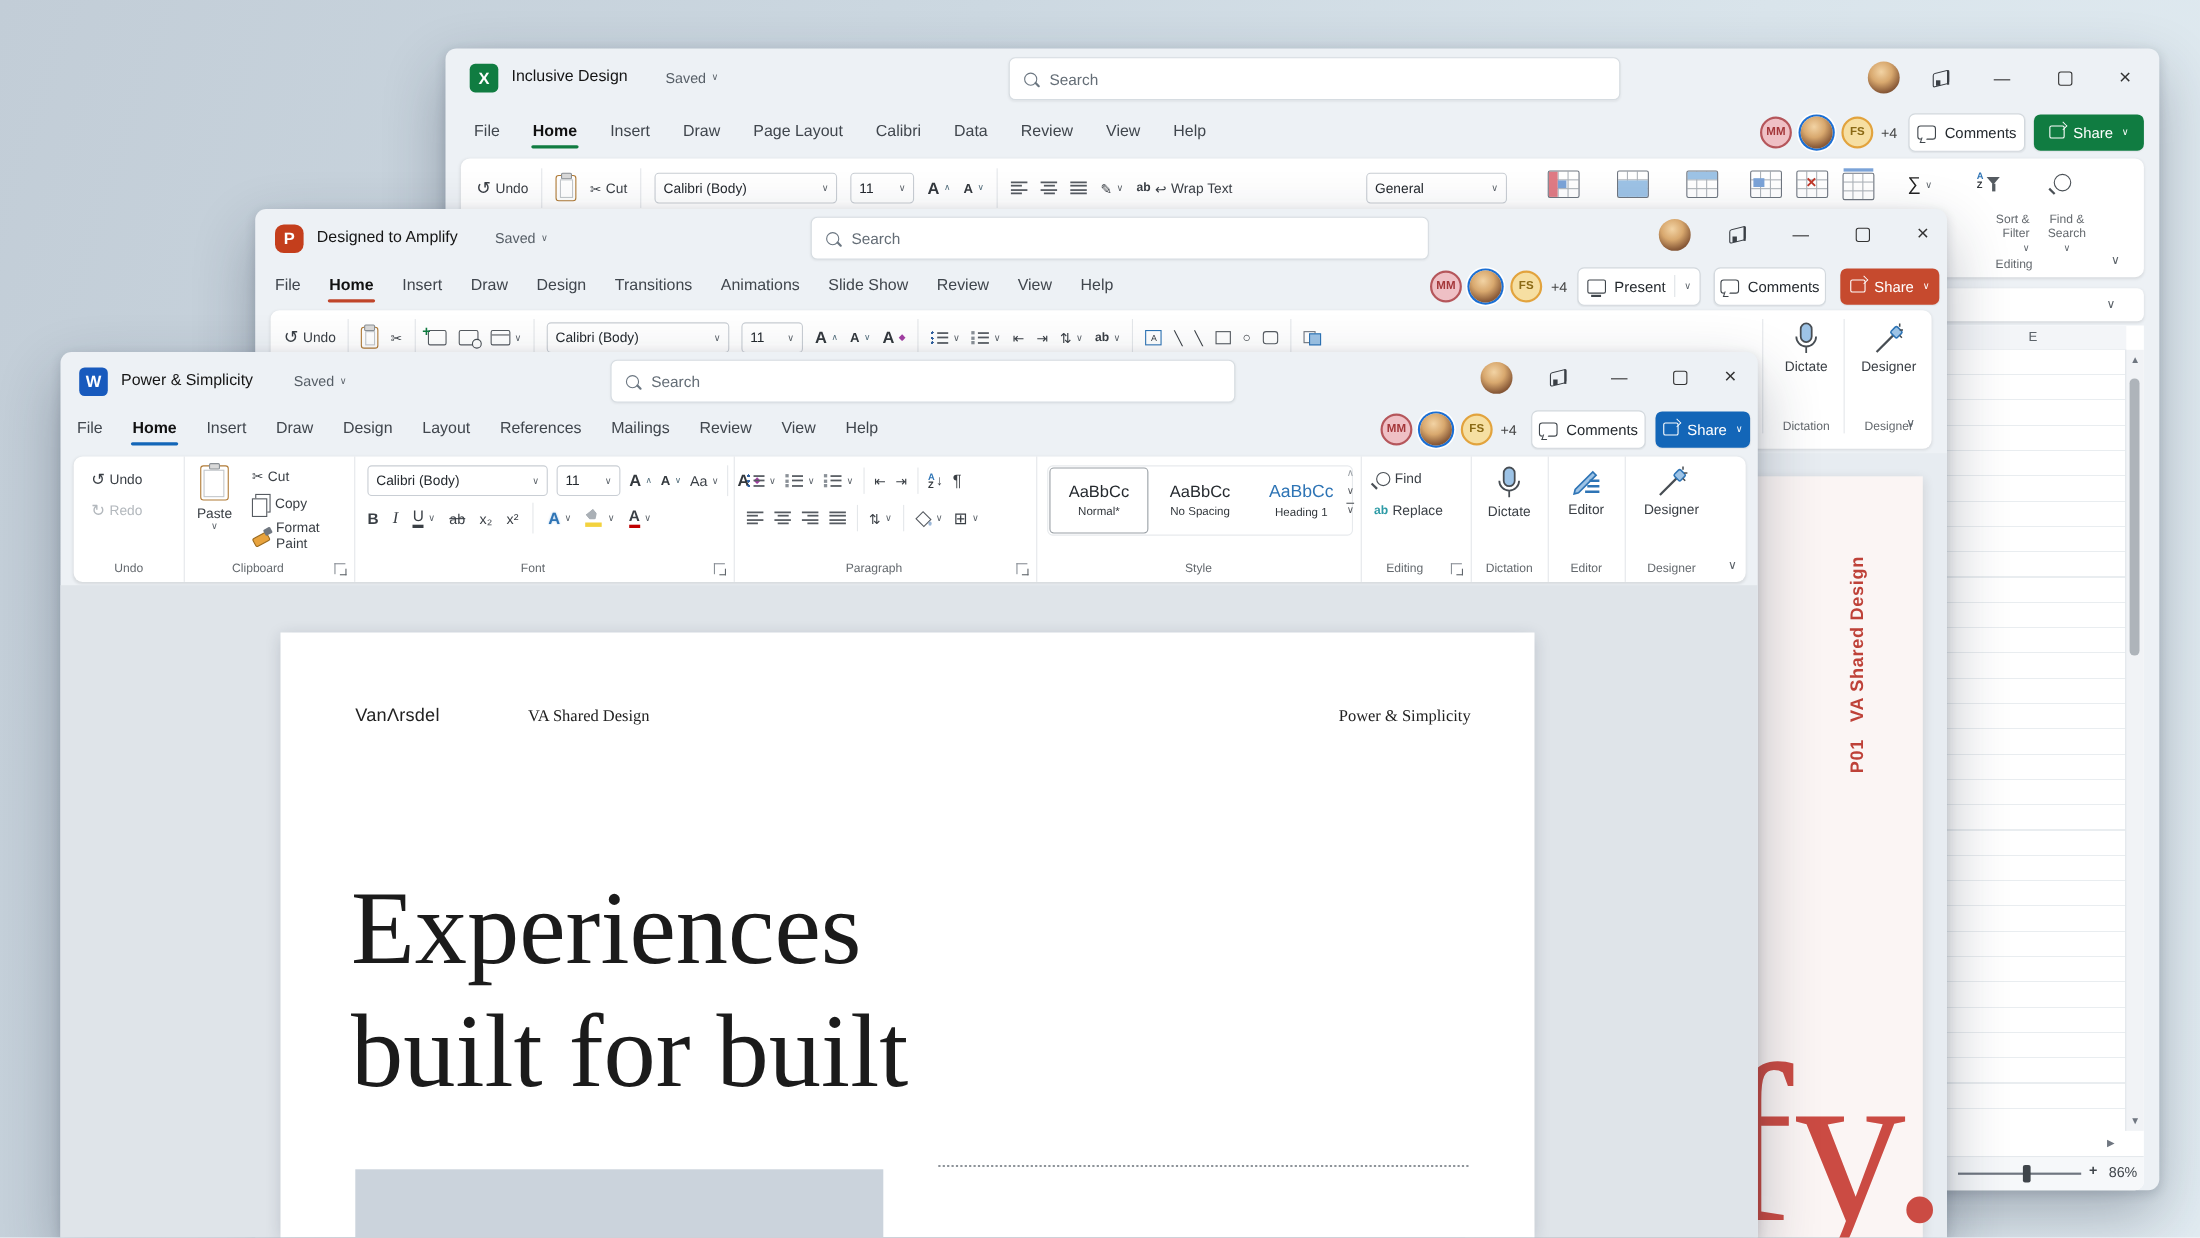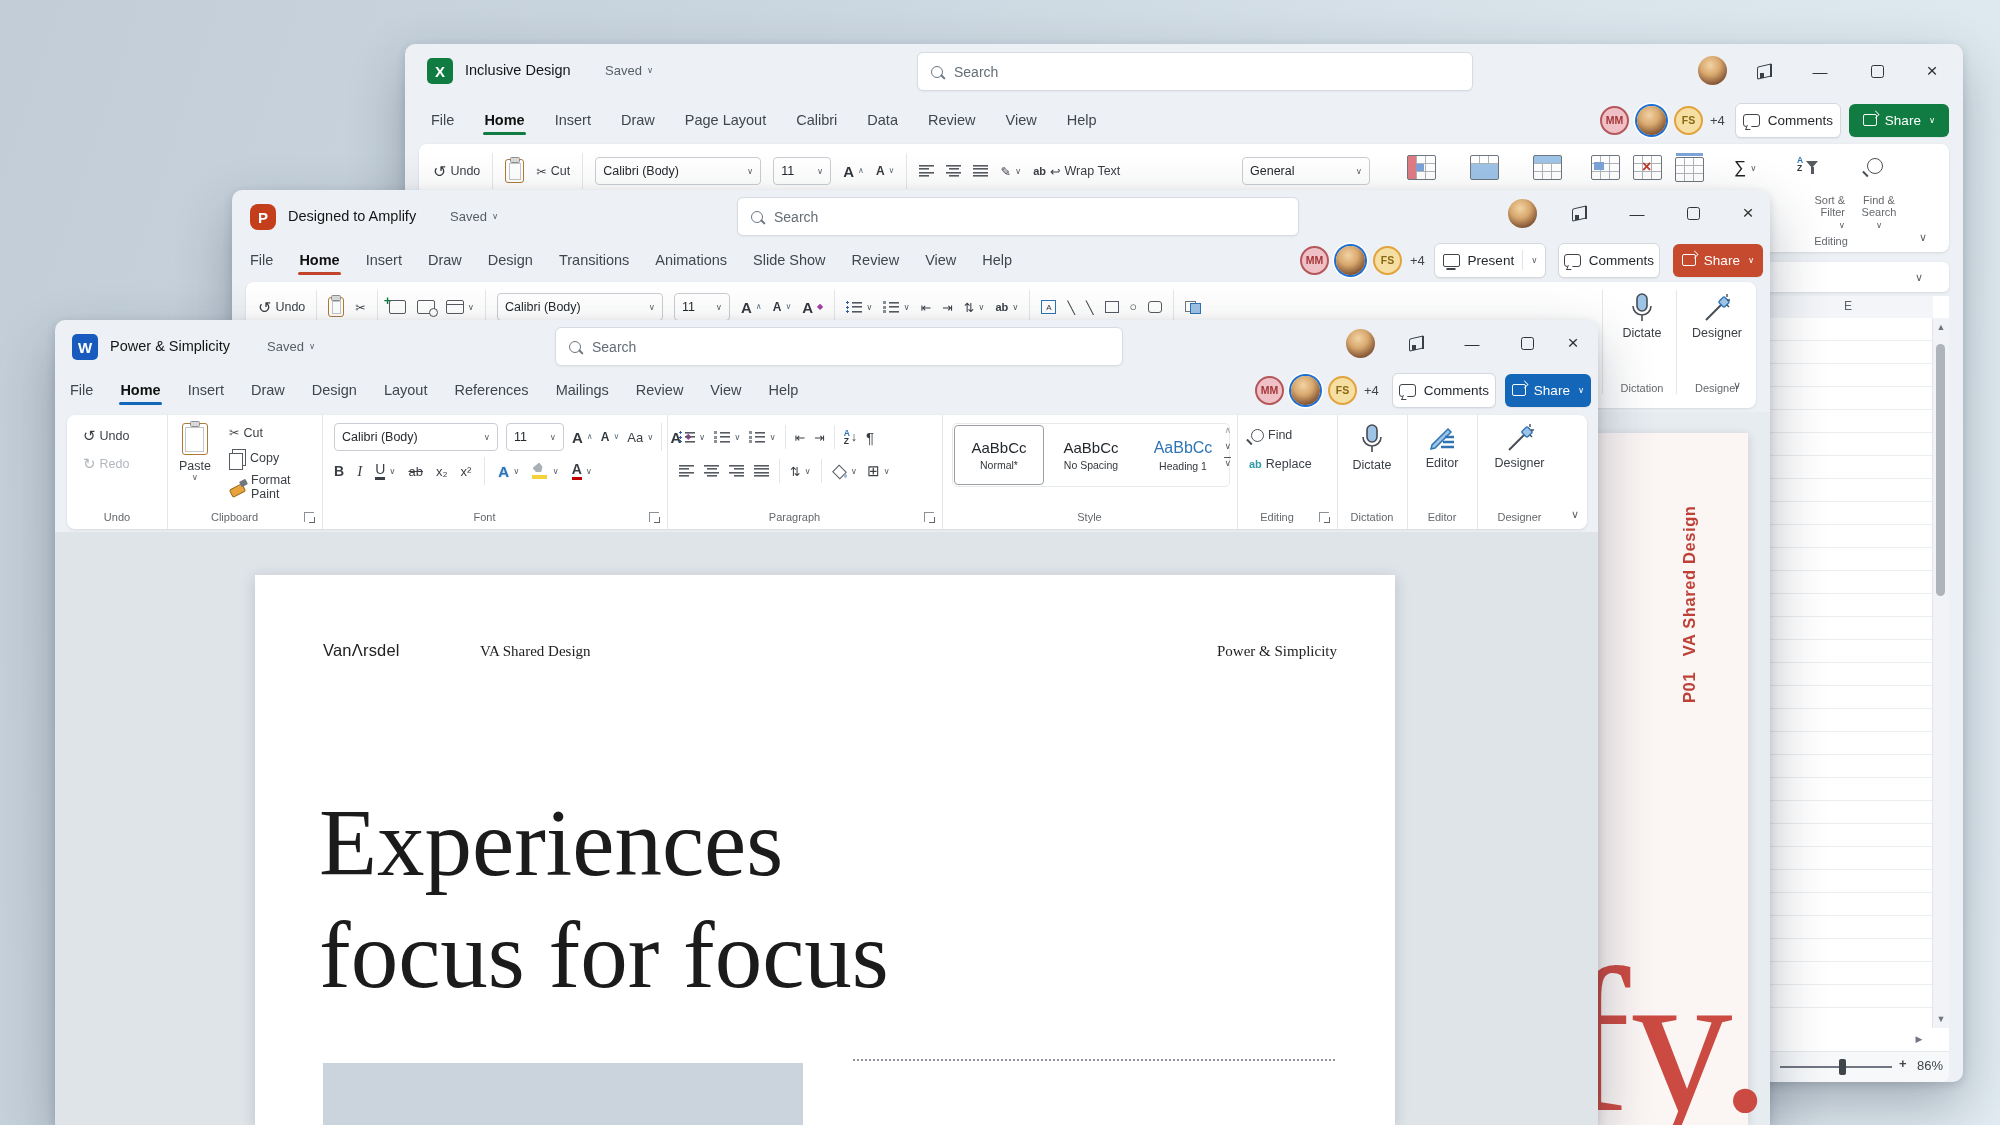--- a/index.html
+++ b/index.html
@@ -802,18 +802,18 @@
     </div>
     <span class="chev" style="position:absolute;left:1504px;top:94px;font-size:11px">∨</span>
   </div>
 
   <div class="doc-area" style="top:212px">
     <div class="page" style="left:200px;top:43px;width:1140px;height:550px">
       <span style="position:absolute;left:68px;top:66px;font-size:16.5px;font-weight:400;letter-spacing:.2px">VanΛrsdel</span>
       <span class="serif" style="position:absolute;left:225px;top:68px;font-size:15px">VA Shared Design</span>
       <span class="serif" style="position:absolute;right:58px;top:68px;font-size:15px">Power &amp; Simplicity</span>
       <div class="serif" style="position:absolute;left:64px;top:212px;font-size:95px;line-height:112px;color:#1b1b1b">Experiences</div>
-      <div class="serif" style="position:absolute;left:64px;top:324px;font-size:95px;line-height:112px;color:#1b1b1b">focus for focus</div>
+      <div class="serif" style="position:absolute;left:64px;top:324px;font-size:95px;line-height:112px;color:#1b1b1b">built for built</div>
       <div style="position:absolute;left:68px;top:488px;width:480px;height:62px;background:#CBD3DC"></div>
       <div style="position:absolute;left:598px;top:484px;width:482px;border-top:2.5px dotted #8d9399"></div>
     </div>
   </div>
 </section>
 
 </body></html>

